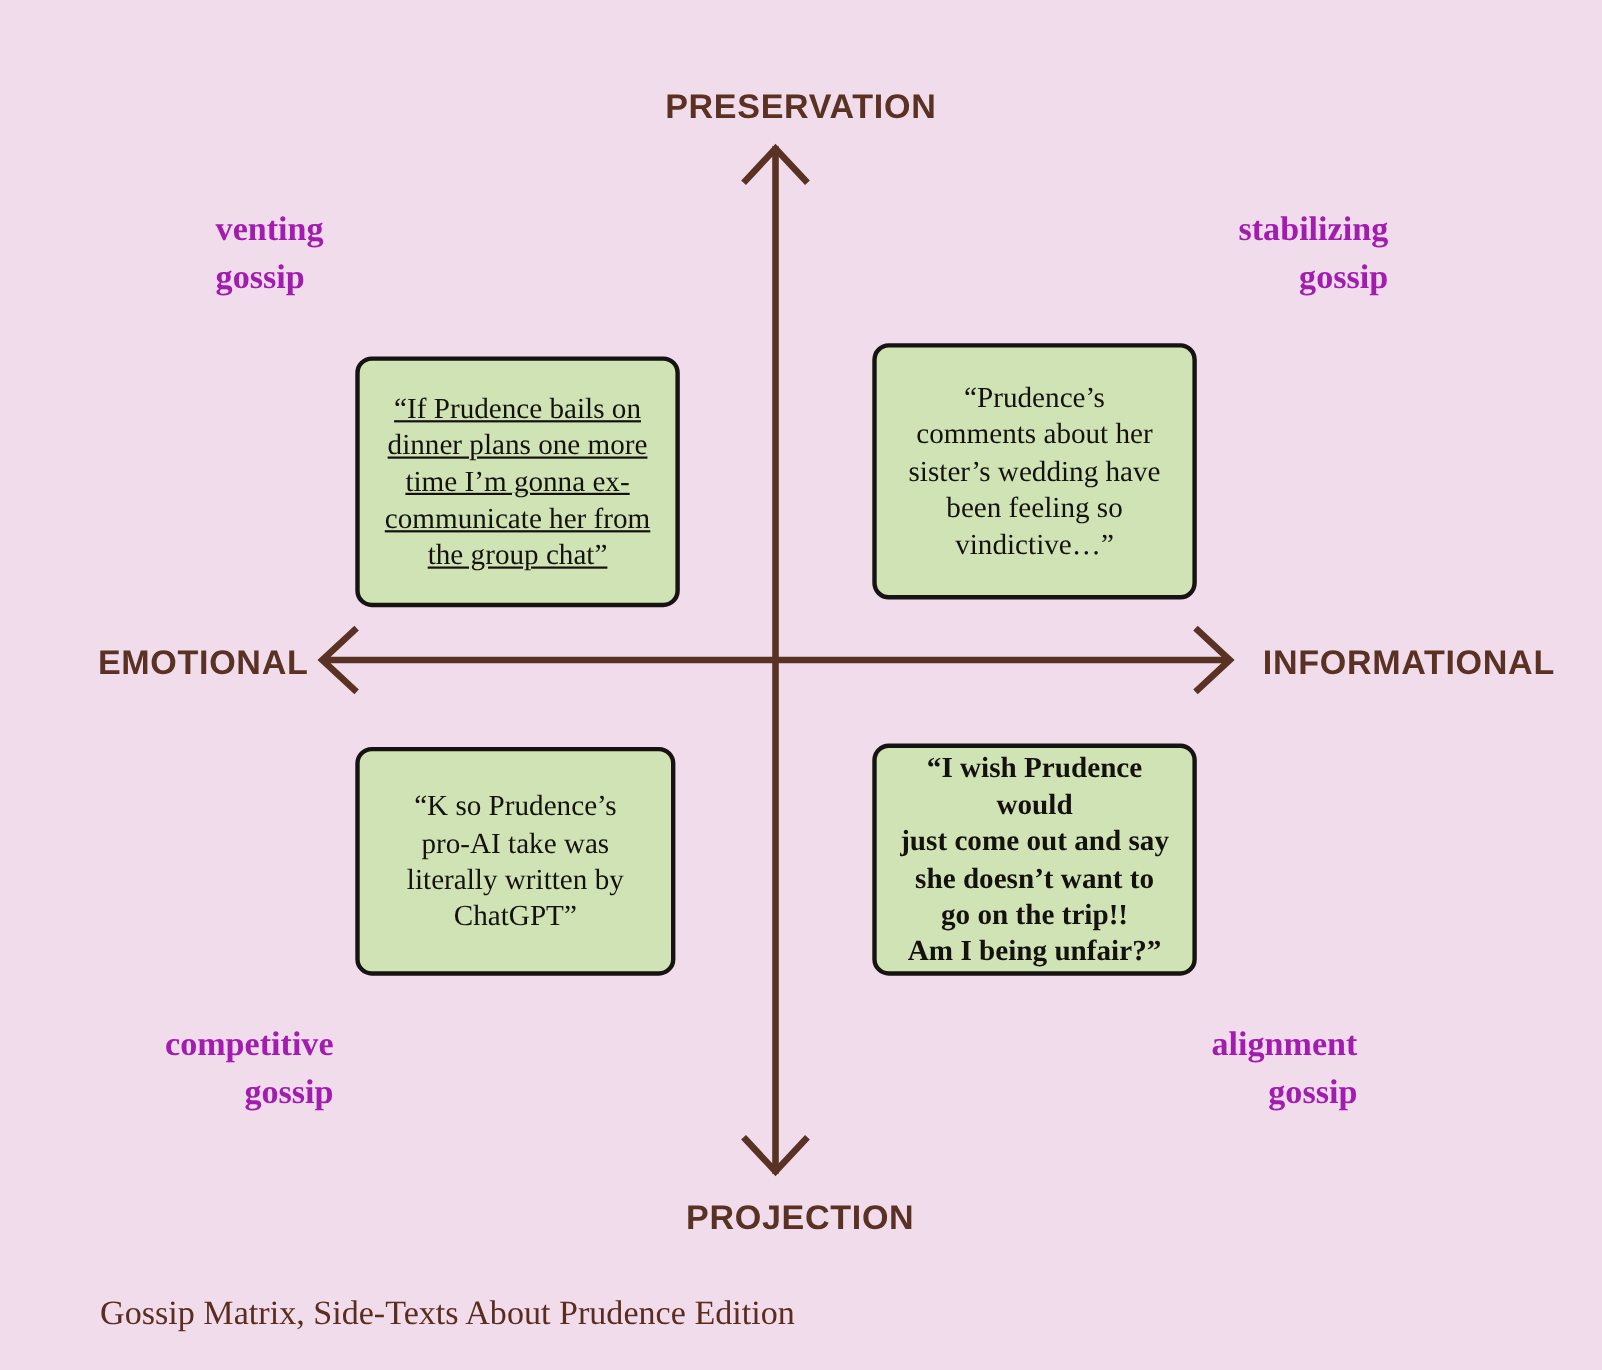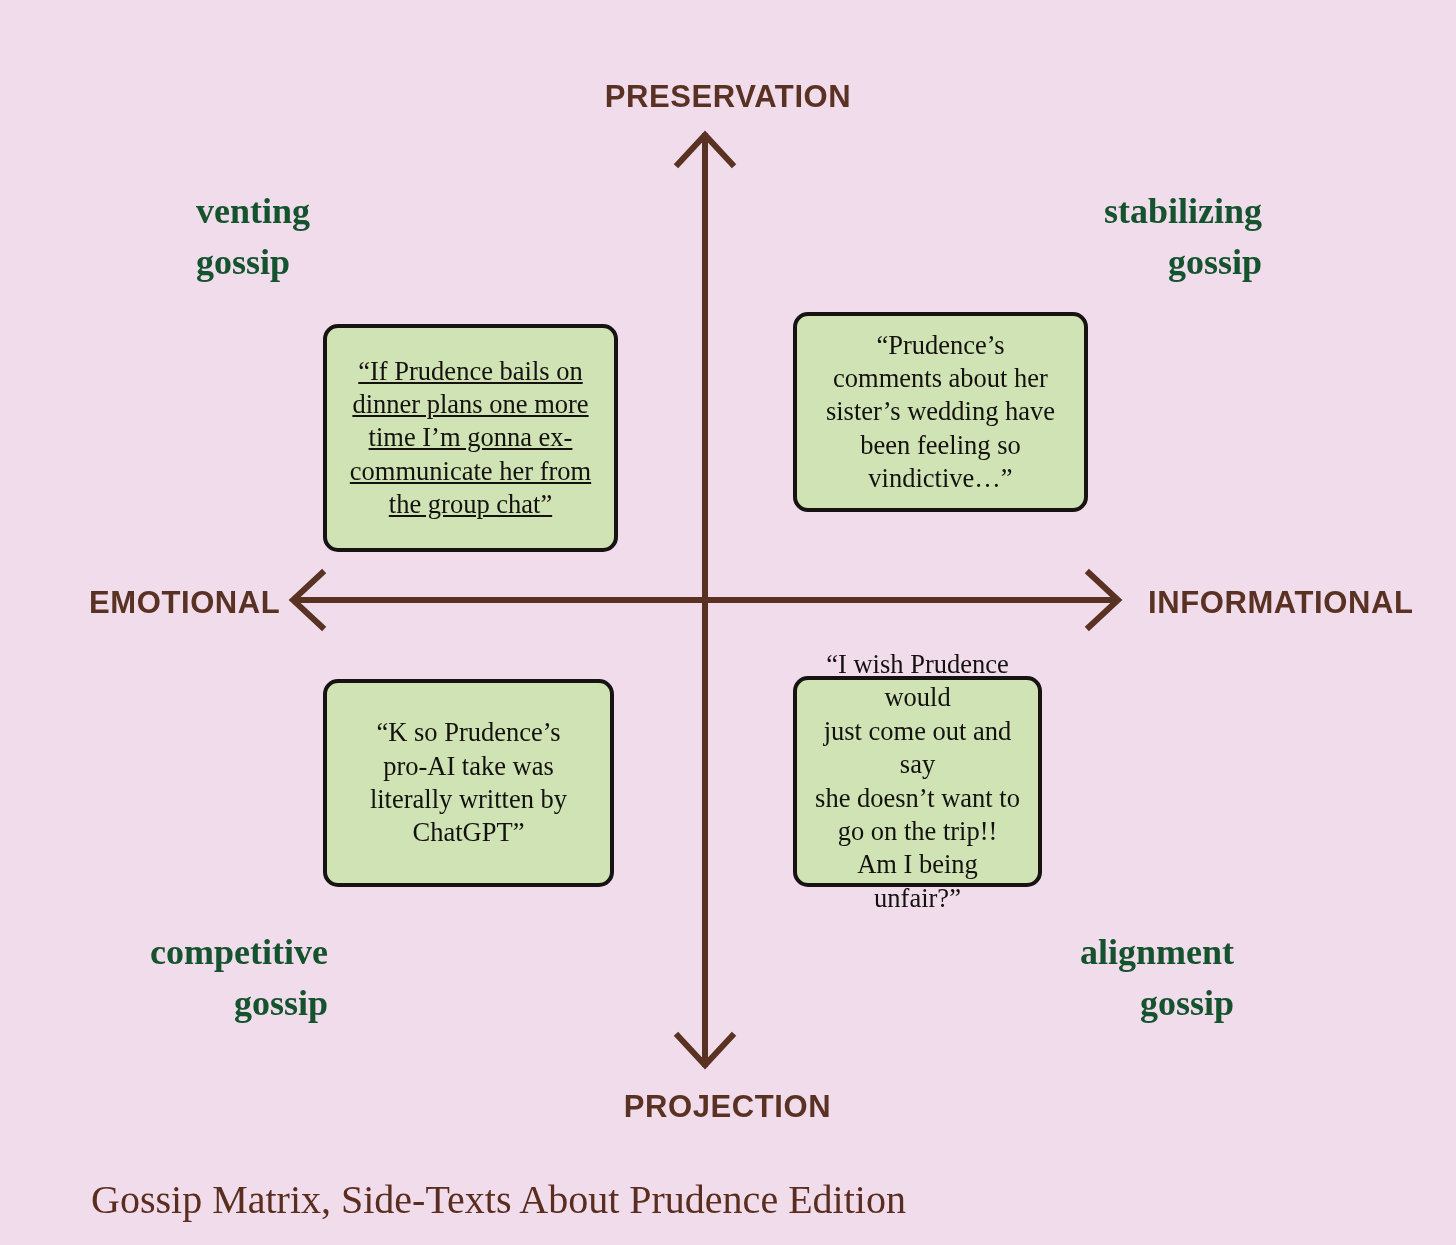--- a/index.html
+++ b/index.html
@@ -58,23 +58,23 @@
     left: 1137px;
     top: 585px;
     margin-left: 11px;
   }
 
   
   .quad-label {
     position: absolute;
     font-family: "Liberation Serif", serif;
     font-weight: bold;
-    font-size: 36px;
+    font-size: 31px;
     line-height: 1.42;
-    color: #14532d;
+    color: #a21caf;
     white-space: pre-line;
   }
   .quad-label.q-tl { left: 196px; top: 186px; text-align: left; }
   .quad-label.q-tr { right: 194px; top: 186px; text-align: right; margin-left: 44px; }
   .quad-label.q-bl { left: 150px; top: 927px; text-align: right; }
   .quad-label.q-br { right: 222px; top: 927px; text-align: right; }
 
   
   .card {
     position: absolute;
@@ -88,31 +88,31 @@
     text-align: center;
     padding: 10px 14px;
     font-family: "Liberation Serif", serif;
     font-size: 26.5px;
     line-height: 1.26;
     color: #14110f;
   }
   .card-text { display: block; white-space: pre-line; }
 
   .card.c-tl { left: 323px; top: 324px; width: 295px; height: 228px; text-decoration: underline; }
-  .card.c-tr { left: 793px; top: 312px; width: 295px; height: 200px; }
+  .card.c-tr { left: 793px; top: 312px; width: 295px; height: 233px; }
   .card.c-bl { left: 323px; top: 679px; width: 291px; height: 208px; }
-  .card.c-br { left: 793px; top: 676px; width: 249px; height: 211px; }
+  .card.c-br { left: 793px; top: 676px; width: 295px; height: 211px; font-weight: bold; }
 
   
   .caption {
     position: absolute;
     left: 91px;
     top: 1176px;
     font-family: "Liberation Serif", serif;
-    font-size: 40px;
+    font-size: 31px;
     color: #5a2d1e;
     white-space: nowrap;
   }
 </style>
 </head>
 <body>
 
 <div id="matrix">
 
   <svg class="axis-svg" viewBox="0 0 1456 1245" xmlns="http://www.w3.org/2000/svg">

